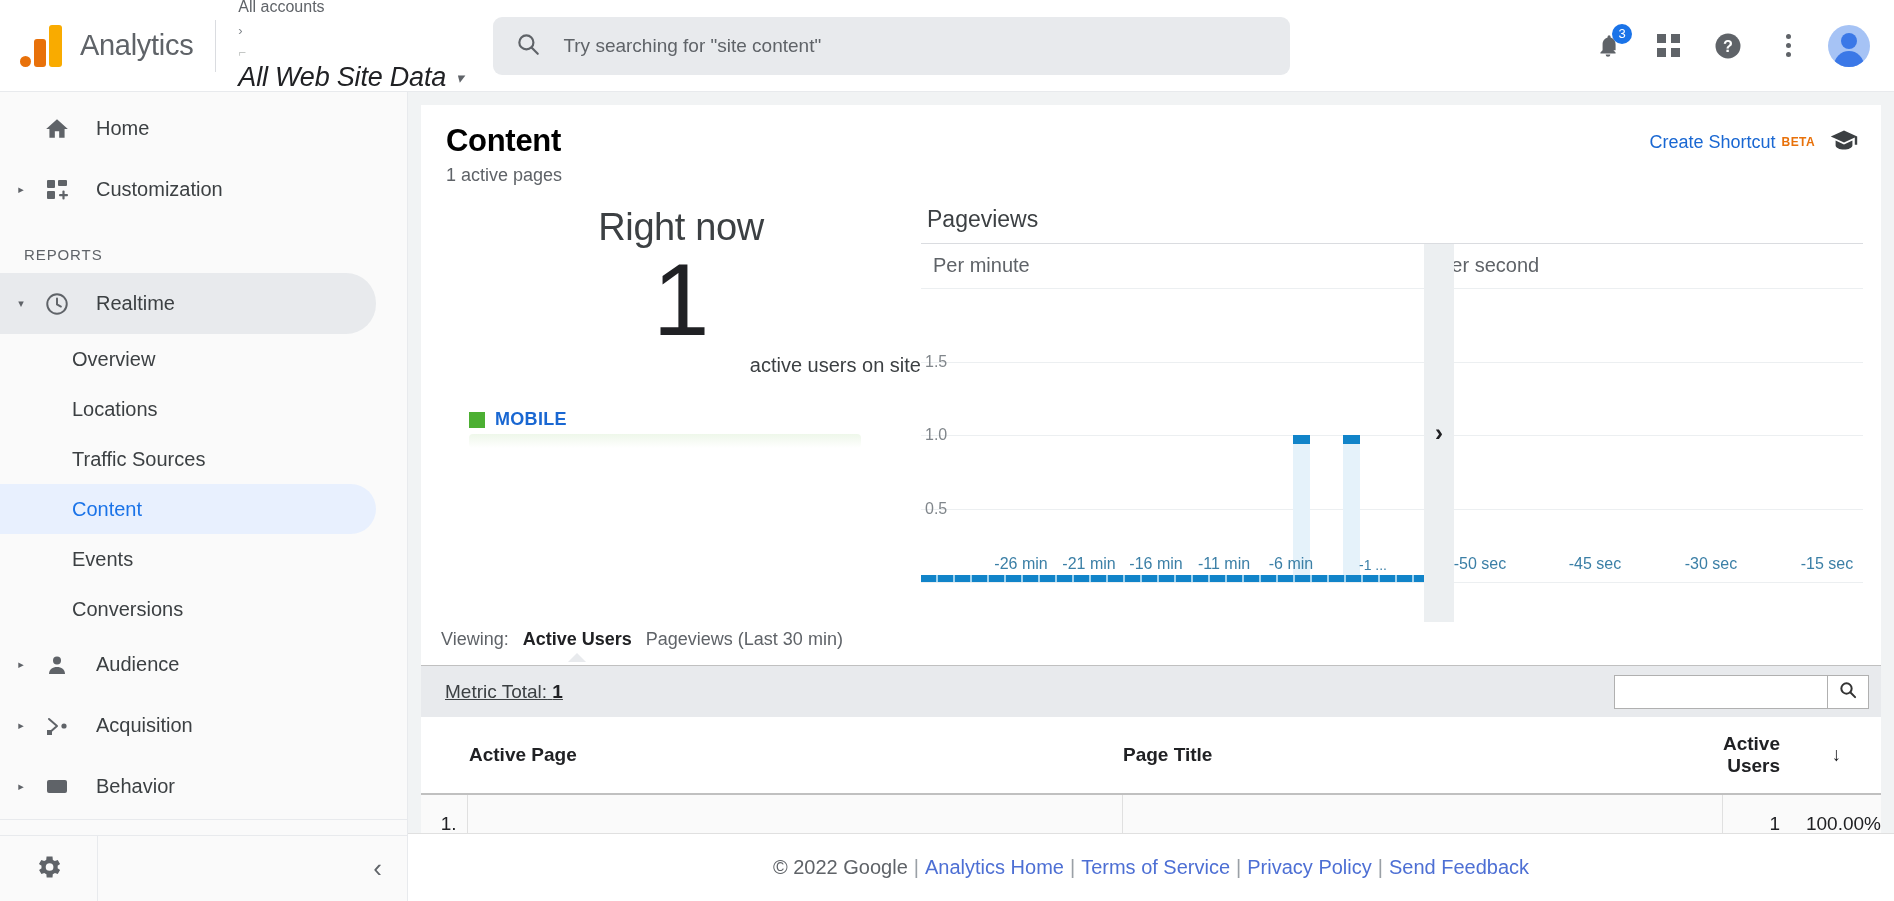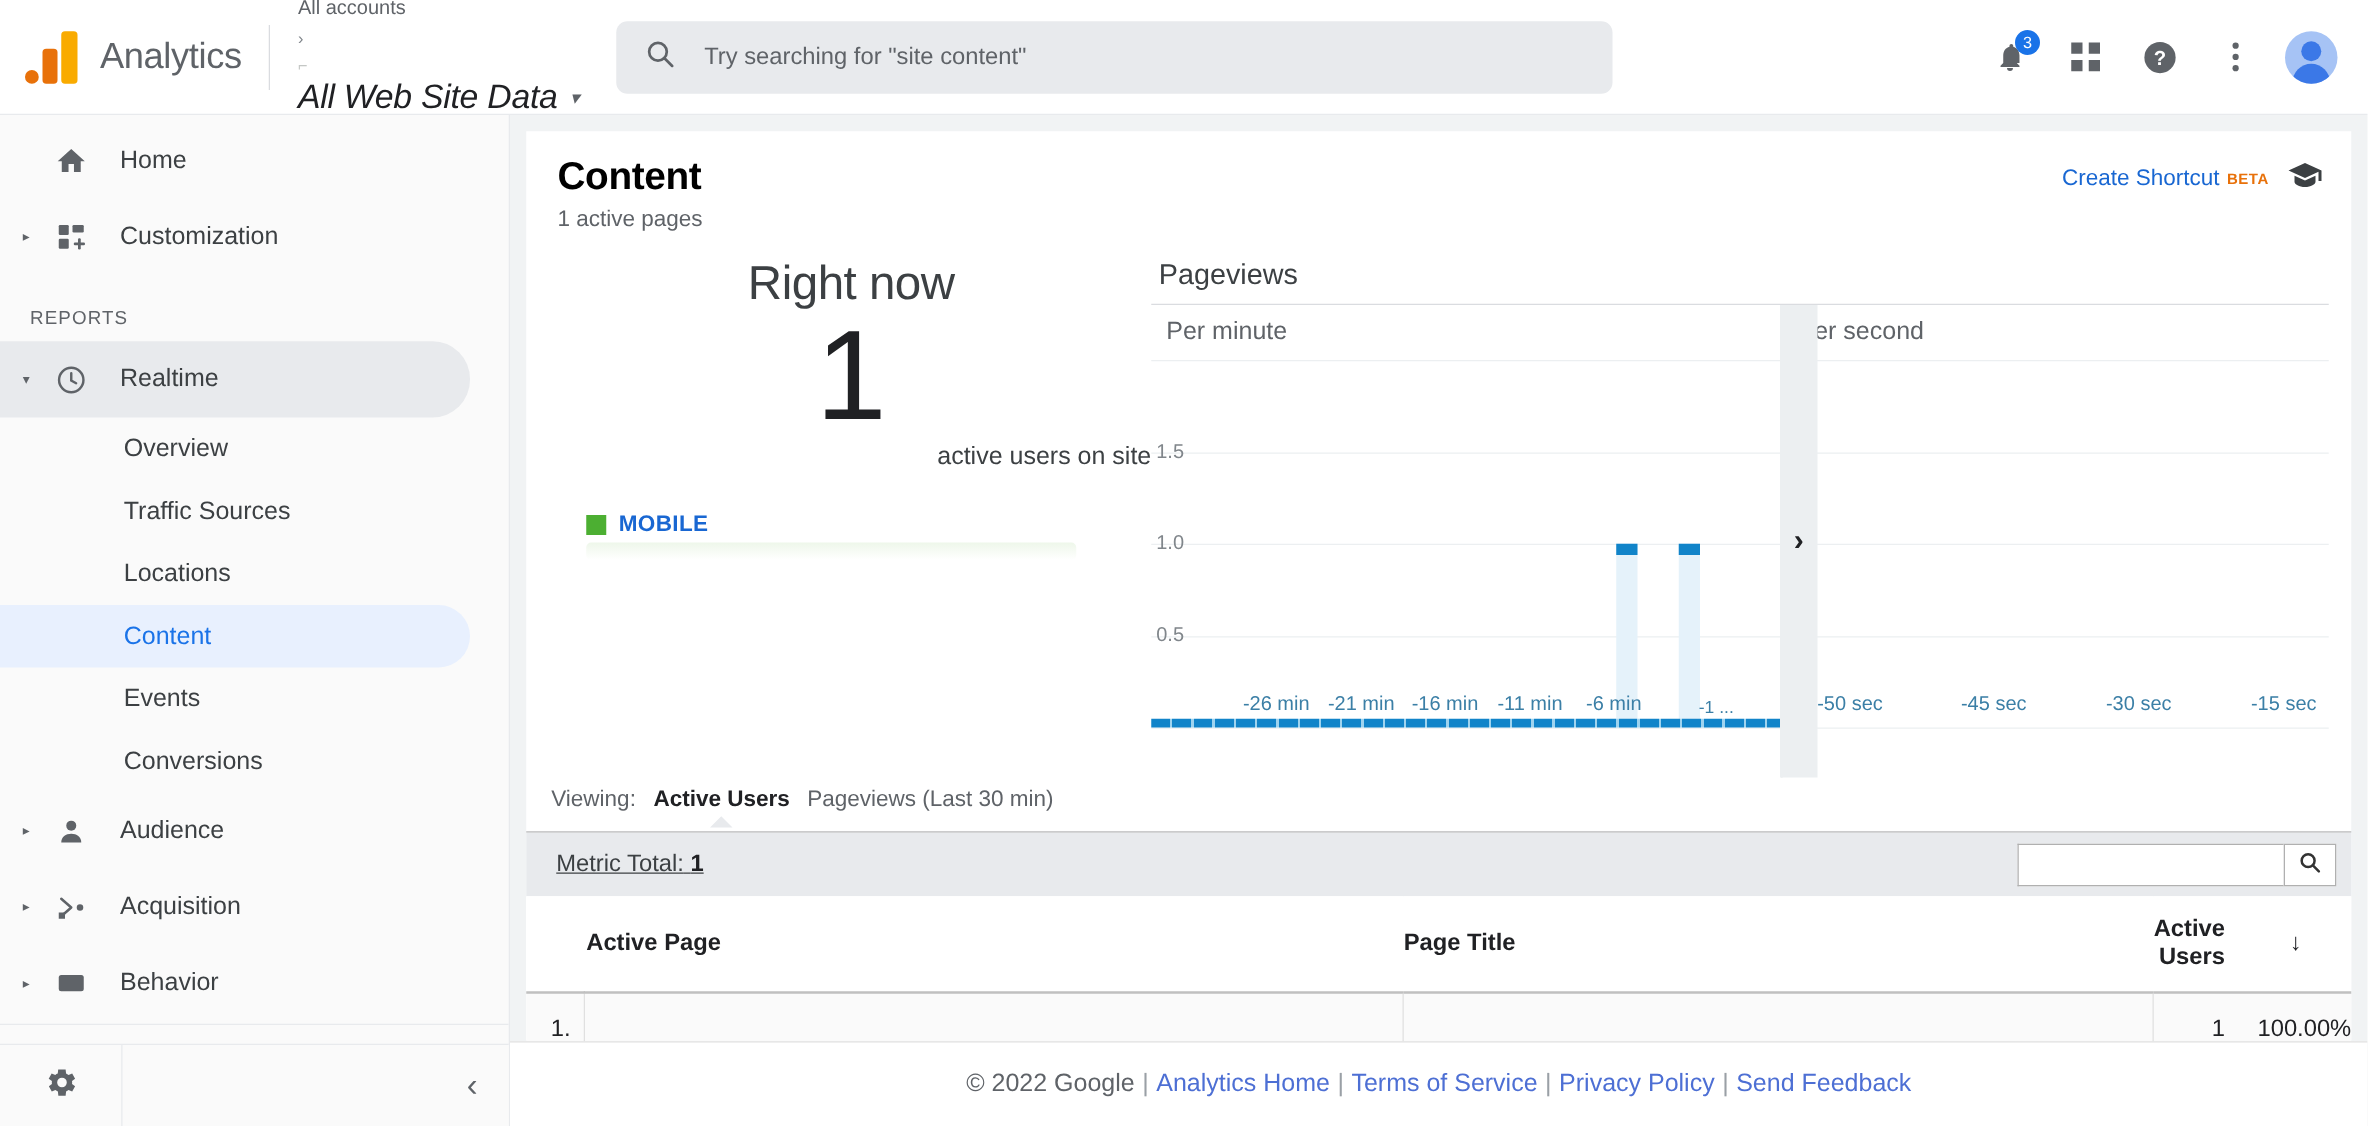--- a/index.html
+++ b/index.html
@@ -90,21 +90,21 @@
   .nav-item .navicon { width: 42px; display: flex; align-items: center; justify-content: center; flex: none; }
   .nav-item .navlabel { margin-left: 18px; }
   .nav-item.no-arrow .arrow { visibility: hidden; }
   .nav-item.active-gray { background: #e8eaed; border-radius: 0 30px 30px 0; width: 376px; }
   .section-label {
     font-size: 15px; color: #5f6368; letter-spacing: 0.9px; font-weight: 500;
     padding: 26px 0 10px 24px;
   }
   .subnav {
     height: 50px; display: flex; align-items: center; cursor: pointer;
-    font-size: 20px; color: #3c4043; padding-left: 99px;
+    font-size: 20px; color: #3c4043; padding-left: 72px;
   }
   .subnav.sel { background: #e8f0fe; color: #1a73e8; border-radius: 0 30px 30px 0; width: 376px; }
   .beta-tag {
     color: #e8710a; font-size: 12px; font-weight: 700; vertical-align: super;
     margin-left: 5px; letter-spacing: 0.4px;
   }
   .sb-divider { height: 1px; background: #e8eaed; margin: 2px 0; }
   .sb-bottom {
     position: absolute; bottom: 0; left: 0; width: 408px; height: 66px;
     background: #fafafa; border-top: 1px solid #e8eaed;
@@ -356,24 +356,24 @@
           <path d="M12 7v5.4l3.6 2" stroke-linecap="round"></path>
       </svg>
     </span>
     <span class="navlabel">Realtime</span>
   </div>
 
   <div class="subnav">
     <span>Overview</span>
   </div>
   <div class="subnav">
+    <span>Locations</span>
+  </div>
+  <div class="subnav">
     <span>Traffic Sources</span>
-  </div>
-  <div class="subnav">
-    <span>Locations</span>
   </div>
   <div class="subnav sel">
     <span>Content</span>
   </div>
   <div class="subnav">
     <span>Events</span>
   </div>
   <div class="subnav">
     <span>Conversions</span>
   </div>

